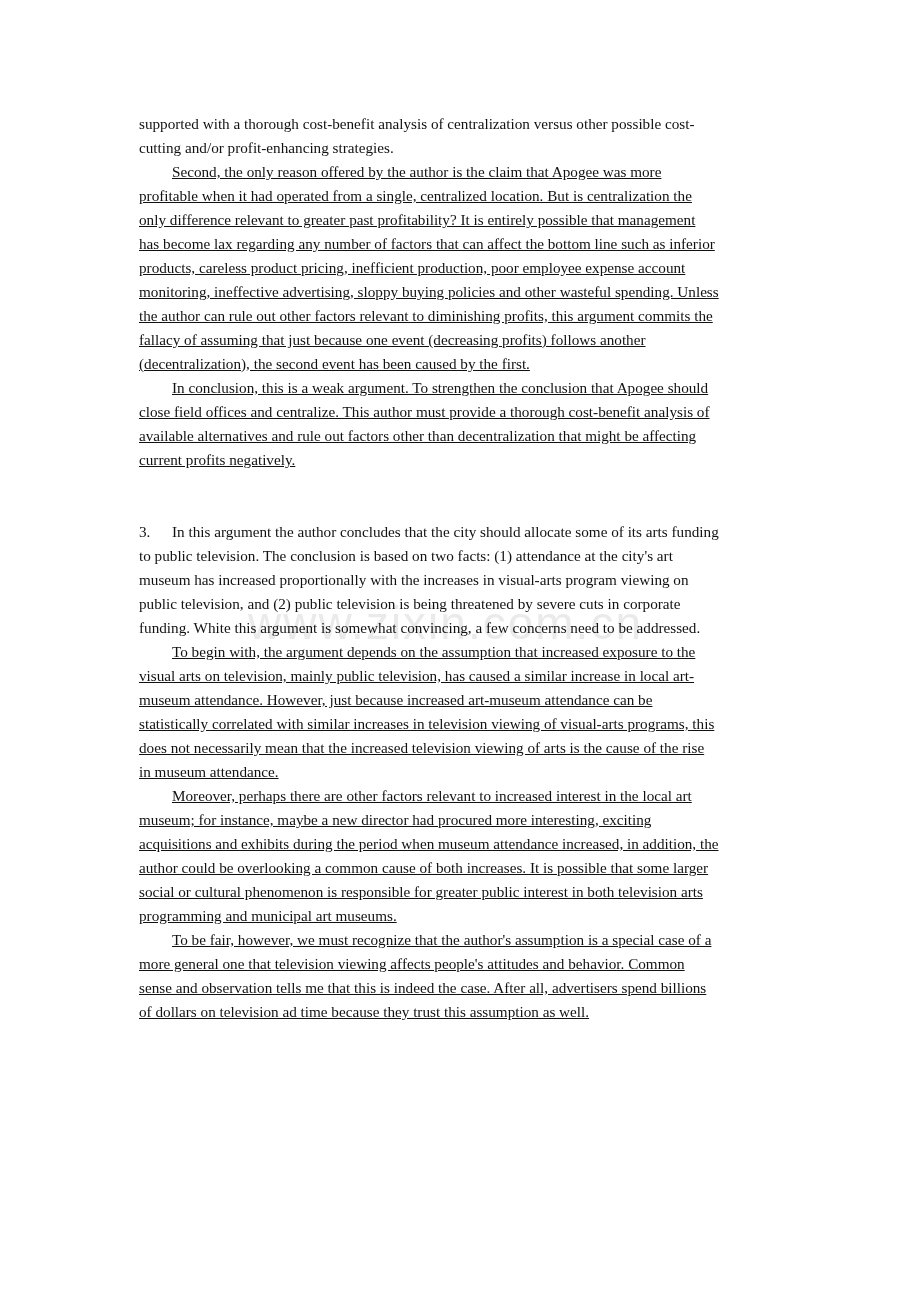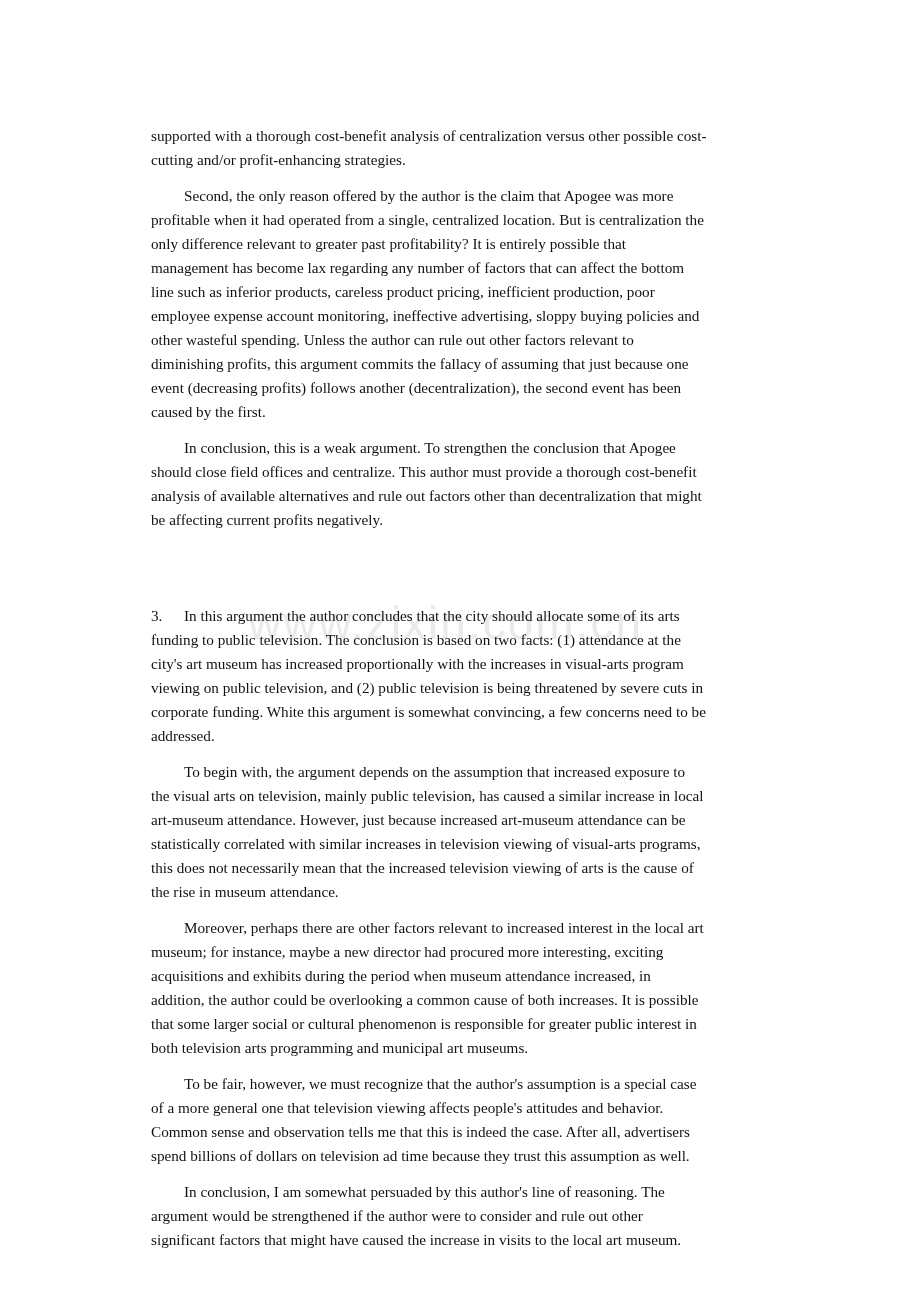--- a/index.html
+++ b/index.html
@@ -2,22 +2,22 @@
 <html><head>
 <meta charset="utf-8">
 <style>
   html, body { margin: 0; padding: 0; background: #ffffff; }
   body { width: 920px; height: 1302px; position: relative; overflow: hidden; }
   .page {
     position: absolute; left: 139px; top: 112px; width: 580px;
     font-family: "Liberation Serif", "DejaVu Serif", serif;
     font-size: 15.2px; line-height: 24px; color: #111111;
   }
-  .page p { margin: 12px; text-align: left; }
-  .indent { text-indent: 33px; }
+  .page p { margin: 0; text-align: left; }
+  .indent { text-indent: 33px; text-decoration: underline; }
   .gap { height: 48px; }
   .numbered { position: relative; font-family: Liberation Serif, serif; }
   .num { display: inline-block; width: 33px; }
   .watermark {
     position: absolute; left: 248px; top: 596px;
     font-family: "Liberation Sans", "DejaVu Sans", sans-serif;
     font-size: 46px; letter-spacing: 2px; color: rgba(180,180,180,0.28);
     pointer-events: none; white-space: nowrap;
   }
 </style>
@@ -30,14 +30,13 @@
   <p>supported with a thorough cost-benefit analysis of centralization versus other possible cost-cutting and/or profit-enhancing strategies.</p>
   <p class="indent">Second, the only reason offered by the author is the claim that Apogee was more profitable when it had operated from a single, centralized location. But is centralization the only difference relevant to greater past profitability? It is entirely possible that management has become lax regarding any number of factors that can affect the bottom line such as inferior products, careless product pricing, inefficient production, poor employee expense account monitoring, ineffective advertising, sloppy buying policies and other wasteful spending. Unless the author can rule out other factors relevant to diminishing profits, this argument commits the fallacy of assuming that just because one event (decreasing profits) follows another (decentralization), the second event has been caused by the first.</p>
   <p class="indent">In conclusion, this is a weak argument. To strengthen the conclusion that Apogee should close field offices and centralize. This author must provide a thorough cost-benefit analysis of available alternatives and rule out factors other than decentralization that might be affecting current profits negatively.</p>
 
   <div class="gap"></div>
 
   <p class="numbered"><span class="num">3.</span><span>In this argument the author concludes that the city should allocate some of its arts funding to public television. The conclusion is based on two facts: (1) attendance at the city's art museum has increased proportionally with the increases in visual-arts program viewing on public television, and (2) public television is being threatened by severe cuts in corporate funding. White this argument is somewhat convincing, a few concerns need to be addressed.</span></p>
   <p class="indent">To begin with, the argument depends on the assumption that increased exposure to the visual arts on television, mainly public television, has caused a similar increase in local art-museum attendance. However, just because increased art-museum attendance can be statistically correlated with similar increases in television viewing of visual-arts programs, this does not necessarily mean that the increased television viewing of arts is the cause of the rise in museum attendance.</p>
   <p class="indent">Moreover, perhaps there are other factors relevant to increased interest in the local art museum; for instance, maybe a new director had procured more interesting, exciting acquisitions and exhibits during the period when museum attendance increased, in addition, the author could be overlooking a common cause of both increases. It is possible that some larger social or cultural phenomenon is responsible for greater public interest in both television arts programming and municipal art museums.</p>
   <p class="indent">To be fair, however, we must recognize that the author's assumption is a special case of a more general one that television viewing affects people's attitudes and behavior. Common sense and observation tells me that this is indeed the case. After all, advertisers spend billions of dollars on television ad time because they trust this assumption as well.</p>
-  <p class="indent">In conclusion, I am somewhat persuaded by this author's line of reasoning. The argument would be strengthened if the author were to consider and rule out other significant factors that might have caused the increase in visits to the local art museum.</p>
 </div>
 
 </body></html>

